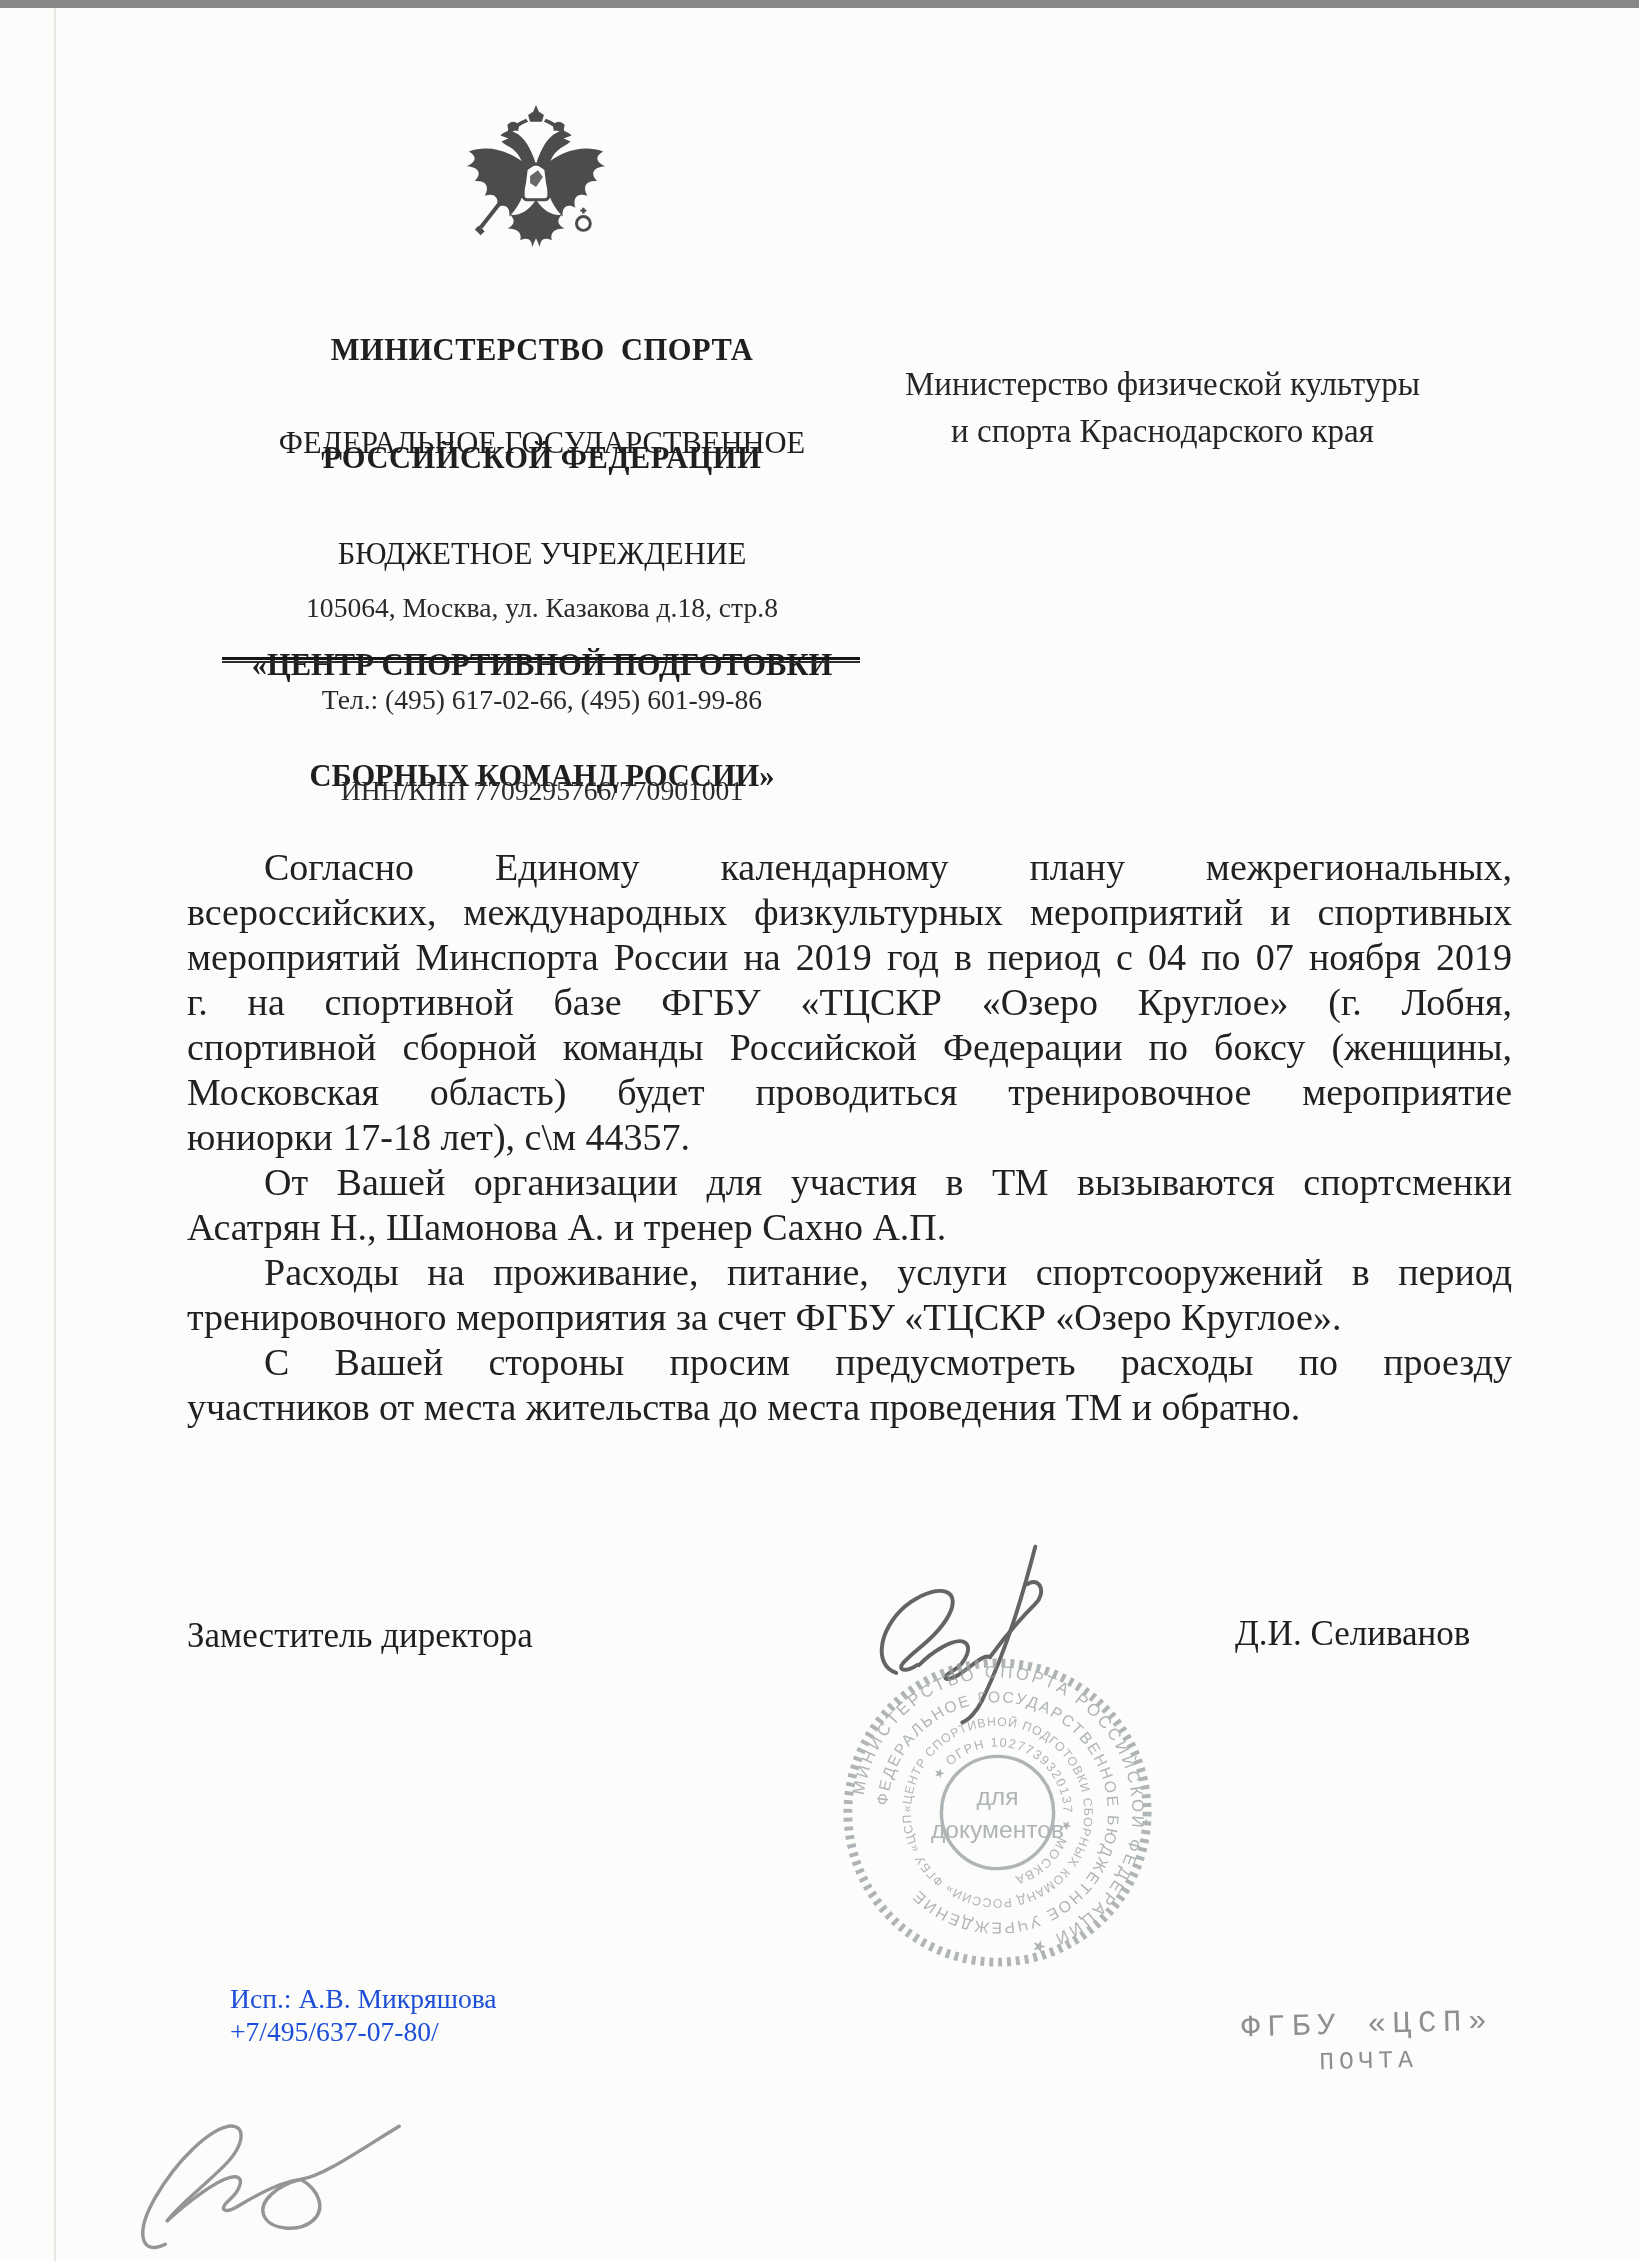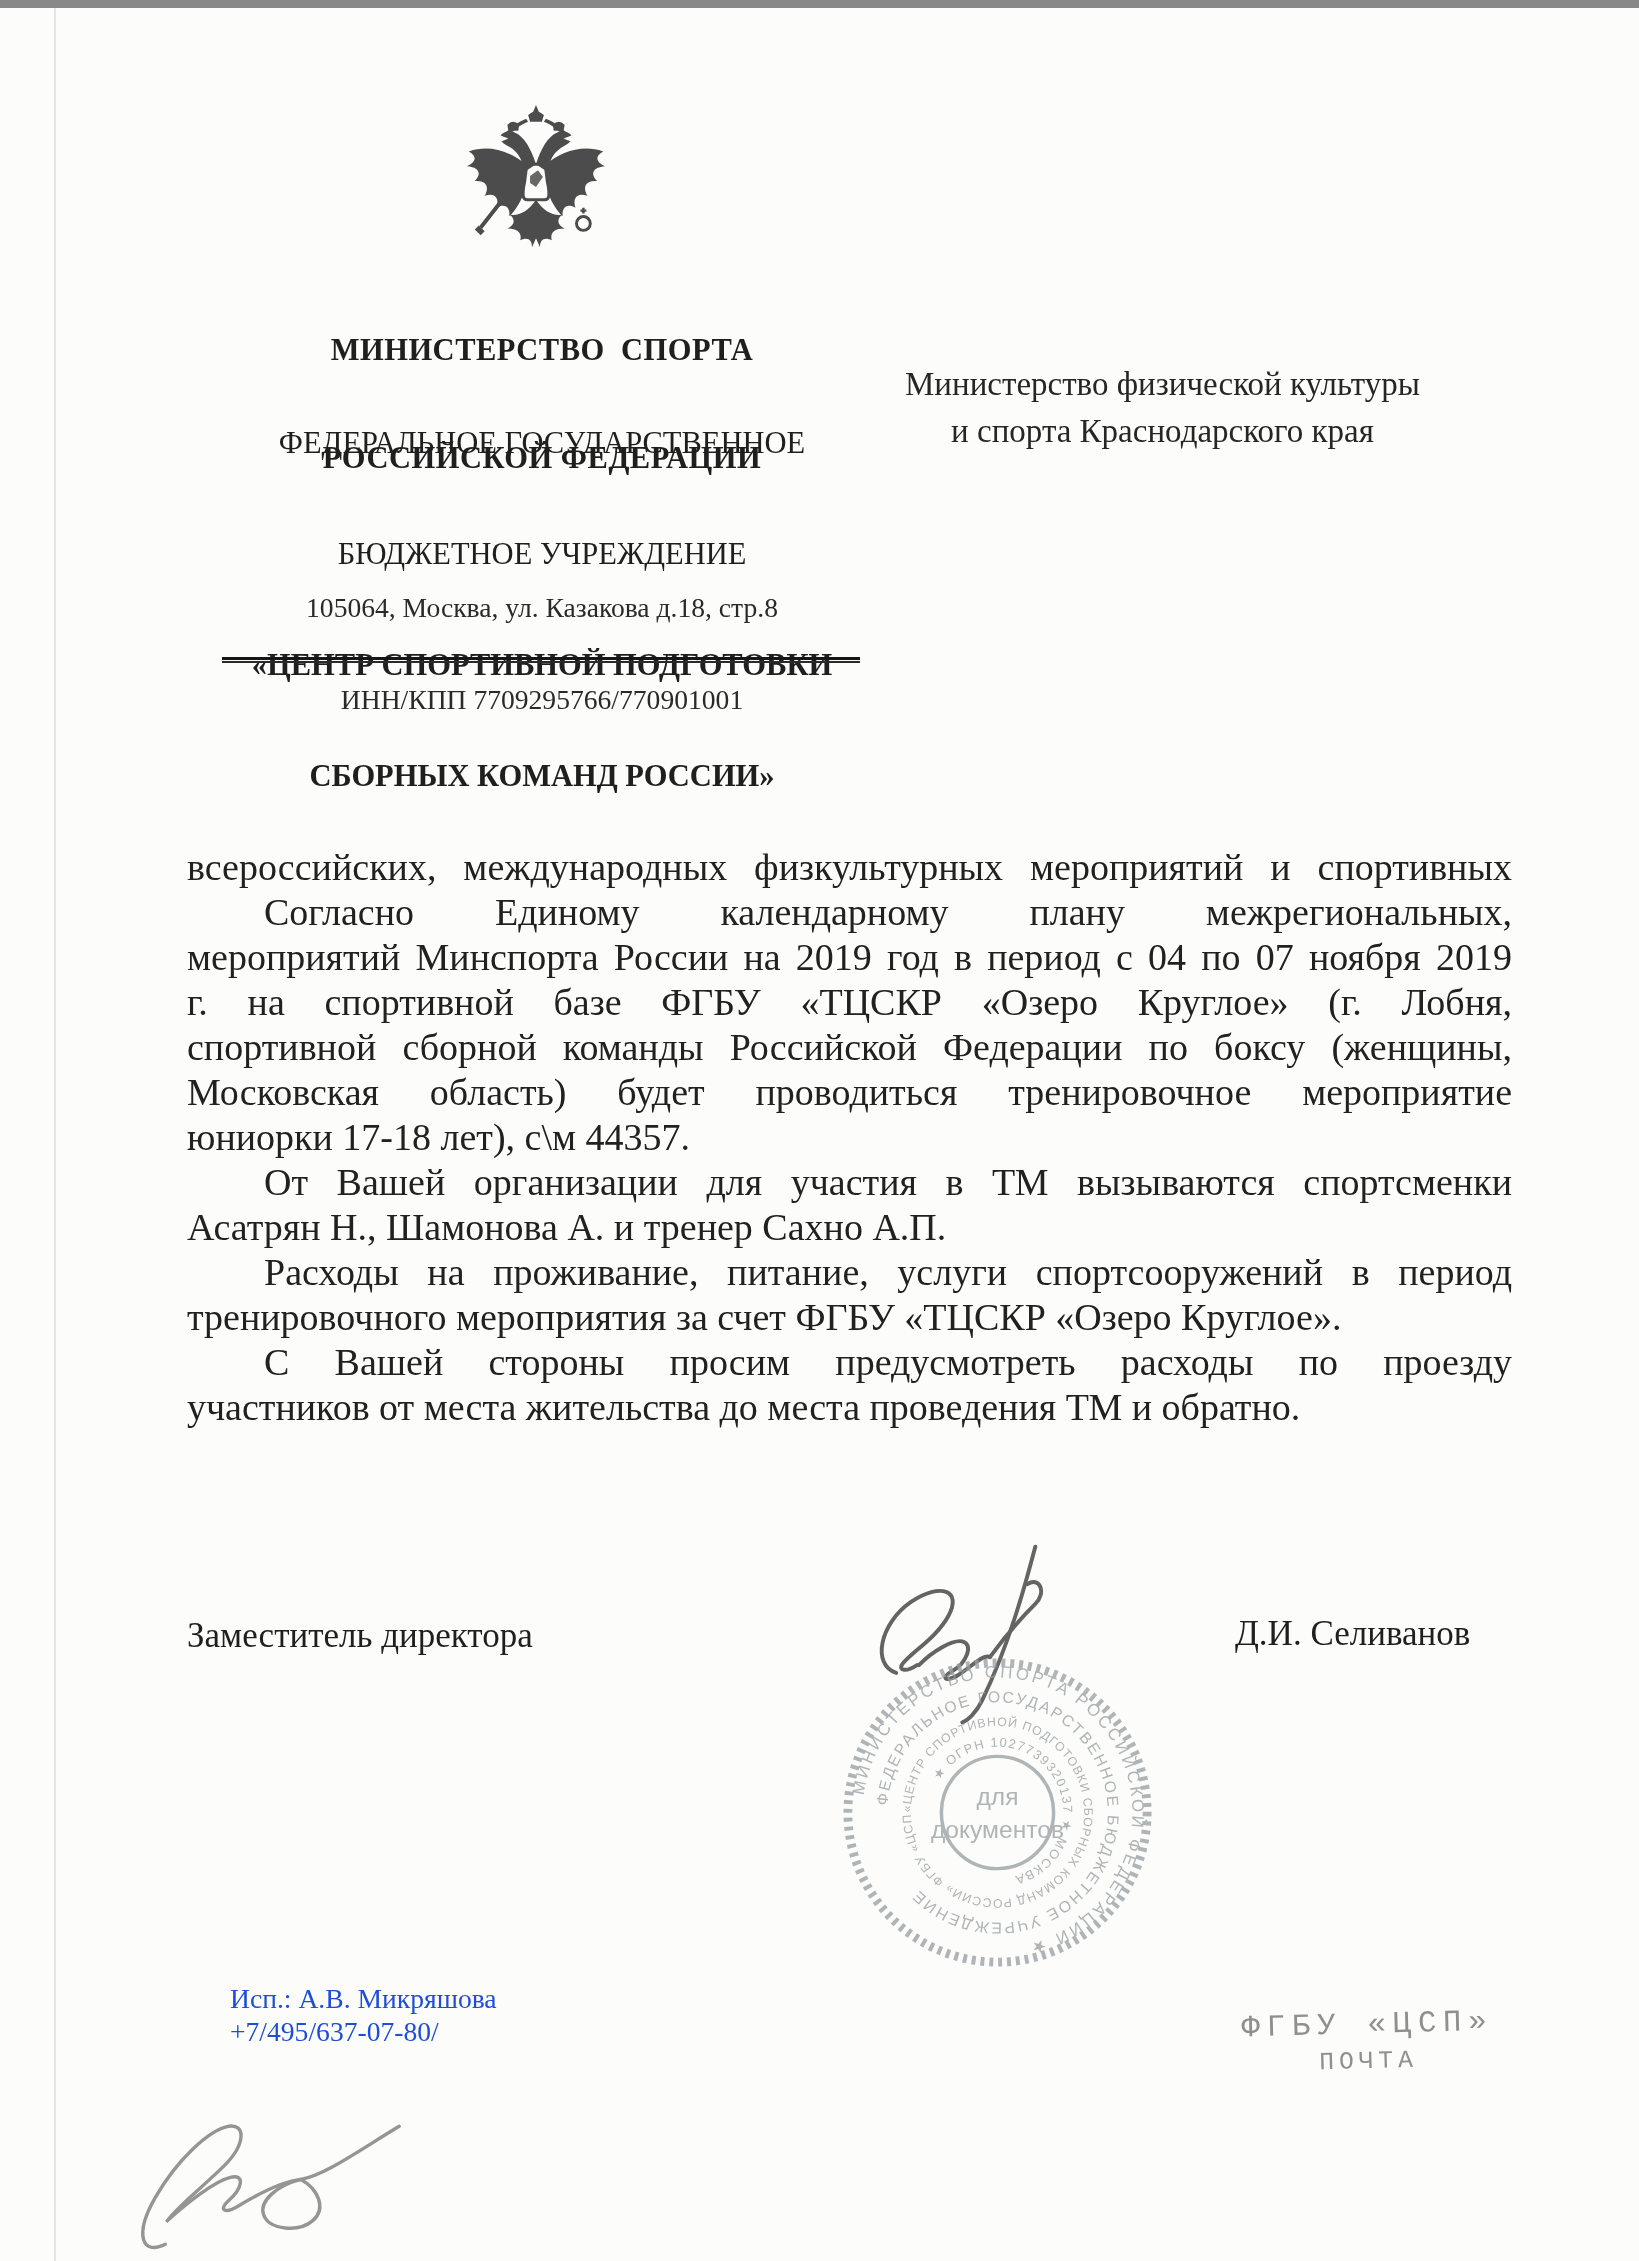--- a/index.html
+++ b/index.html
@@ -100,34 +100,35 @@
 
   <div class="abs lh lh-org">
     <div>ФЕДЕРАЛЬНОЕ ГОСУДАРСТВЕННОЕ</div>
     <div>БЮДЖЕТНОЕ УЧРЕЖДЕНИЕ</div>
     <b><div>«ЦЕНТР СПОРТИВНОЙ ПОДГОТОВКИ</div></b>
     <b><div>СБОРНЫХ КОМАНД РОССИИ»</div></b>
   </div>
 
   <div class="abs lh lh-addr">
     <div>105064, Москва, ул. Казакова д.18, стр.8</div>
+    <div>Тел.: (495) 617-02-66, (495) 601-99-86</div>
     <div>ИНН/КПП 7709295766/770901001</div>
   </div>
 
   <div class="abs addr-to">
     <div>Министерство физической культуры</div>
     <div>и спорта Краснодарского края</div>
   </div>
 
   <div class="abs rule"></div>
 
 
   <div class="abs body">
+    <div class="bline ind">Согласно Единому календарному плану межрегиональных,</div>
     <div class="bline">всероссийских, международных физкультурных мероприятий и спортивных</div>
-    <div class="bline ind">Согласно Единому календарному плану межрегиональных,</div>
     <div class="bline">мероприятий Минспорта России на 2019 год в период с 04 по 07 ноября 2019</div>
     <div class="bline">г. на спортивной базе ФГБУ «ТЦСКР «Озеро Круглое» (г. Лобня,</div>
     <div class="bline">спортивной сборной команды Российской Федерации по боксу (женщины,</div>
     <div class="bline">Московская область) будет проводиться тренировочное мероприятие</div>
     <div class="bline pend">юниорки 17-18 лет), с\м 44357.</div>
     <div class="bline ind">От Вашей организации для участия в ТМ вызываются спортсменки</div>
     <div class="bline pend">Асатрян Н., Шамонова А. и тренер Сахно А.П.</div>
     <div class="bline ind">Расходы на проживание, питание, услуги спортсооружений в период</div>
     <div class="bline pend">тренировочного мероприятия за счет ФГБУ «ТЦСКР «Озеро Круглое».</div>
     <div class="bline ind">С Вашей стороны просим предусмотреть расходы по проезду</div>

